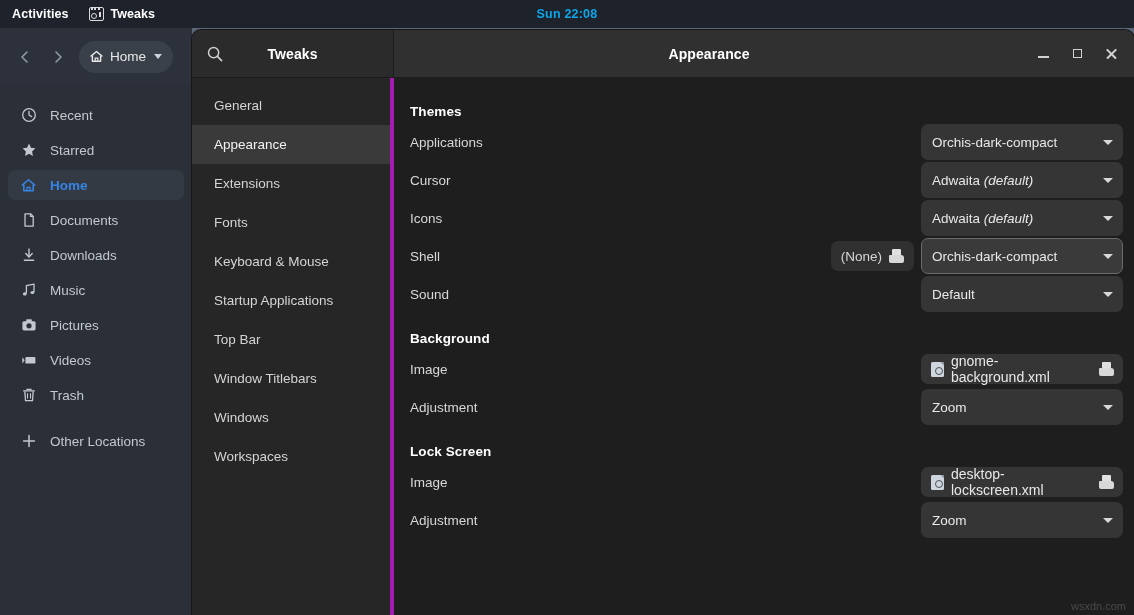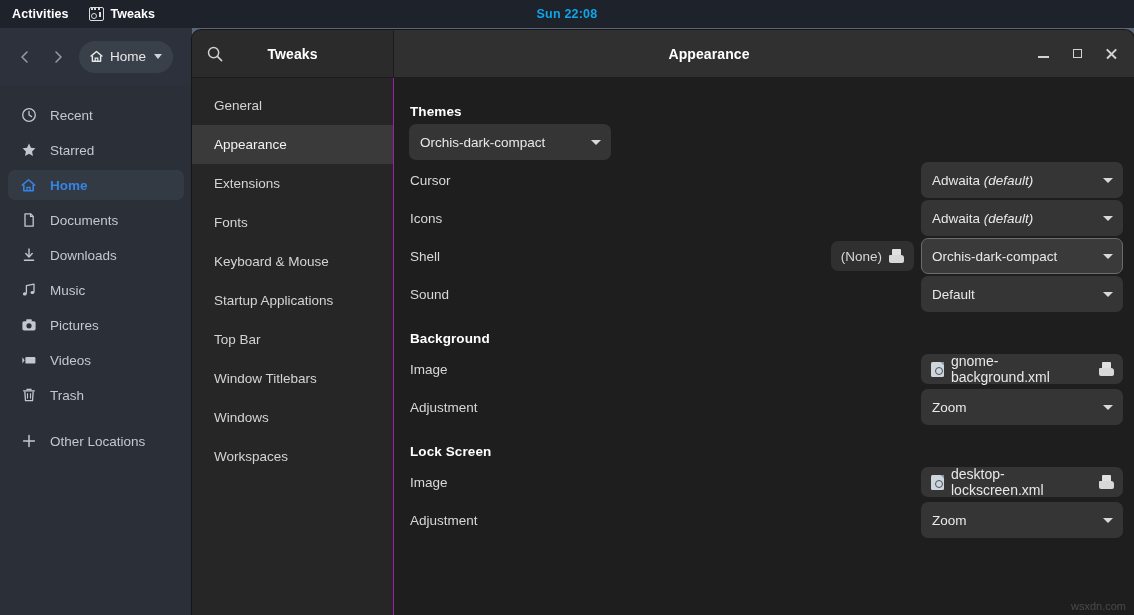--- a/index.html
+++ b/index.html
@@ -252,21 +252,21 @@
   }
   .wc .close-glyph:before { transform: rotate(45deg); }
   .wc .close-glyph:after  { transform: rotate(-45deg); }
 
   
   #tweaks-sidebar {
     position: absolute;
     left: 0; top: 48px;
     width: 202px; bottom: 0;
     background: #262626;
-    border-right: 1px solid #a21caf;
+    border-right: 4px solid #a21caf;
     padding-top: 8px;
   }
   .tweak-item {
     height: 39px;
     display: flex;
     align-items: center;
     padding-left: 22px;
     color: #d4d4d4;
     font-size: 13.5px;
   }
@@ -621,20 +621,21 @@
       <div class="tweak-item">
           <span>Workspaces</span>
         </div>
     </div>
 
     <div id="tweaks-content">
 
       <div class="section-title">Themes</div>
 
       <div class="row">
+        <div class="row-label">Applications</div>
         <div class="combo">
           <span class="val">Orchis-dark-compact</span>
           <span class="caret"></span>
         </div>
       </div>
 
       <div class="row">
         <div class="row-label">Cursor</div>
         <div class="combo">
           <span class="val"><span>Adwaita </span><em>(default)</em></span>

